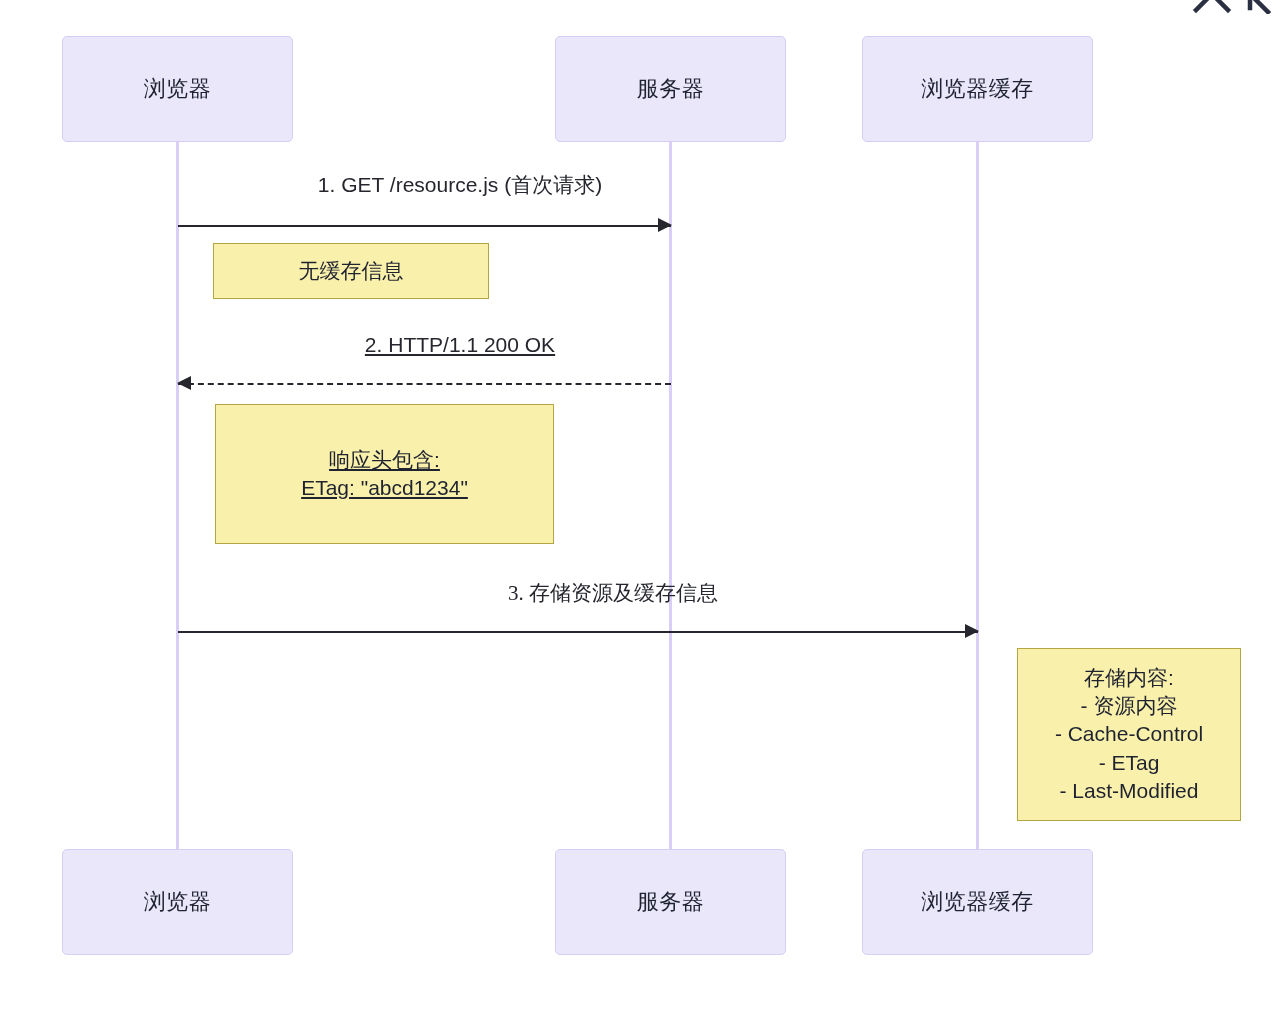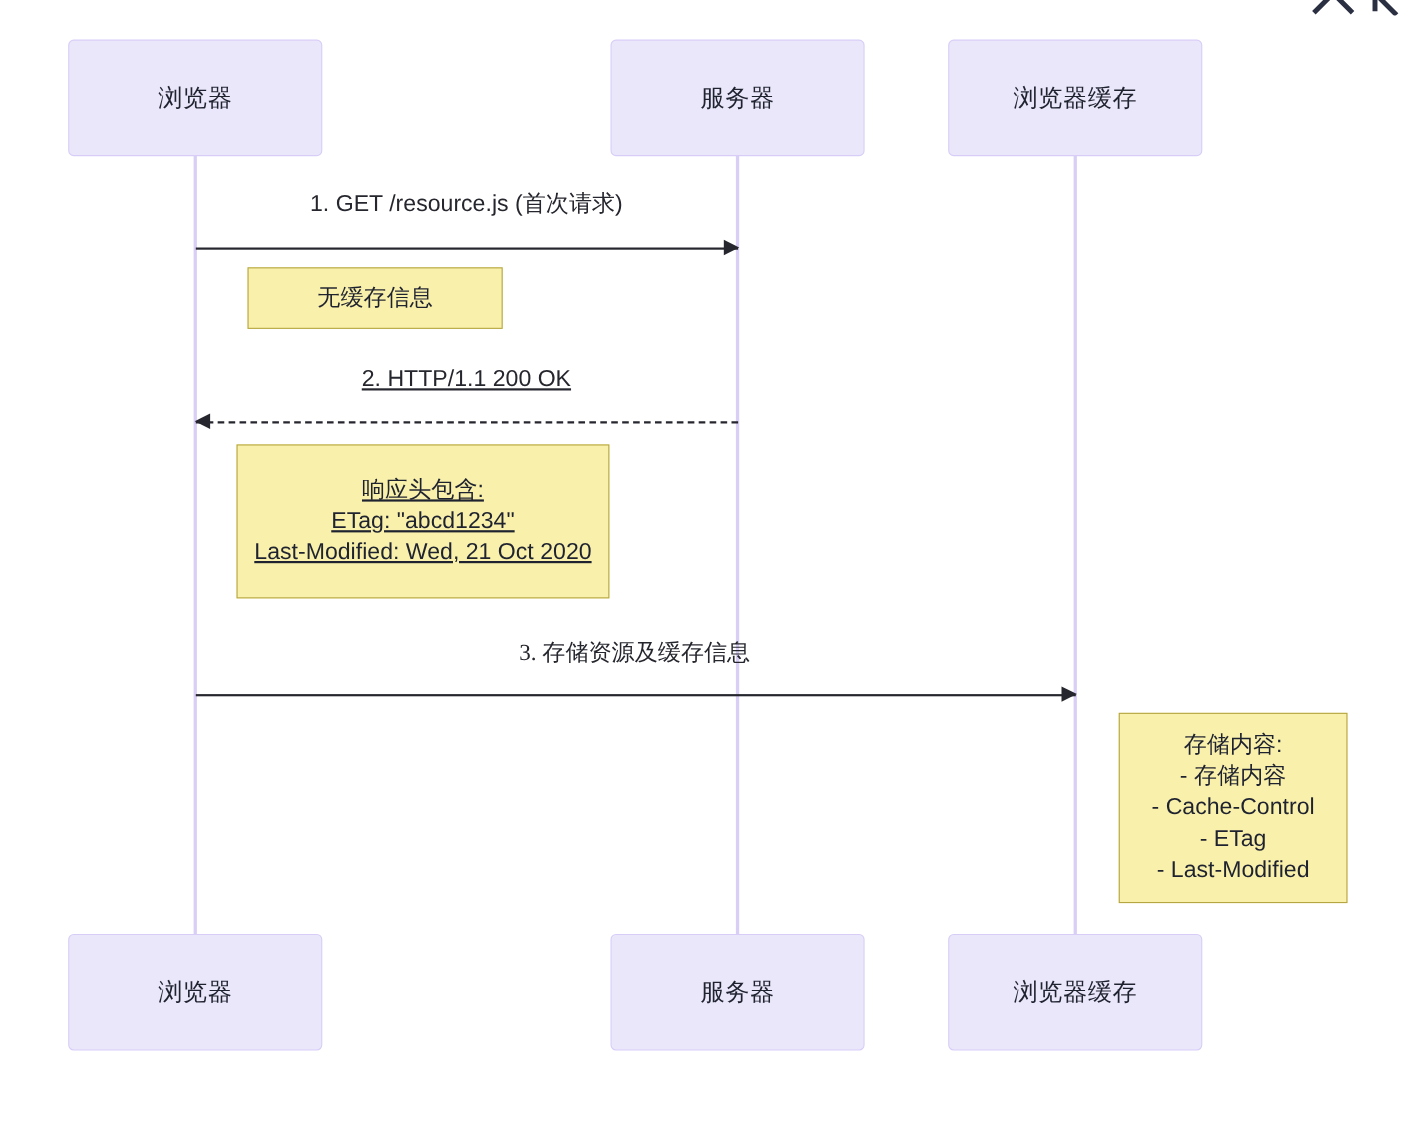--- a/index.html
+++ b/index.html
@@ -77,20 +77,21 @@
     border-right: 14px solid #26272e;
   }
 
   .msg-label {
     position: absolute;
     text-align: center;
     font-size: 21px;
     color: #26272e;
     white-space: nowrap;
     transform: translateX(-50%);
+    margin-left: 36px;
   }
 
   
   .note {
     position: absolute;
     box-sizing: border-box;
     background: #f9f0ab;
     border: 1.6px solid #b5a642;
     display: flex;
     flex-direction: column;
@@ -138,45 +139,44 @@
   <div class="participant" style="left:862px; top:36px; width:231px; height:106px;">
     <span>浏览器缓存</span>
   </div>
 
   <div class="msg-label" style="left:424px; top:171px;">1. GET /resource.js (首次请求)</div>
   <div class="msg to-right" style="left:178px; top:225px; width:493px;">
     <div class="line"></div>
     <div class="head"></div>
   </div>
 
-  <div class="note" style="left:225px; top:243px; width:232px; height:56px;">
+  <div class="note" style="left:213px; top:243px; width:276px; height:56px;">
     <div class="nline">无缓存信息</div>
   </div>
 
   <div class="msg-label" style="left:424px; top:333px;text-decoration:underline;">2. HTTP/1.1 200 OK</div>
   <div class="msg to-left dashed" style="left:178px; top:383px; width:493px;">
     <div class="line"></div>
     <div class="head"></div>
   </div>
 
   <div class="note" style="left:215px; top:404px; width:339px; height:140px;text-decoration:underline;">
     <div class="nline">响应头包含:</div>
     <div class="nline">ETag: "abcd1234"</div>
-    <div class="nline">Last-Modified: Wed, 21 Oct 2020</div>
   </div>
 
   <div class="msg-label" style="left:577px; top:579px;font-family:Liberation Serif, serif;">3. 存储资源及缓存信息</div>
   <div class="msg to-right" style="left:178px; top:631px; width:800px;">
     <div class="line"></div>
     <div class="head"></div>
   </div>
 
-  <div class="note" style="left:1017px; top:648px; width:208px; height:173px;">
+  <div class="note" style="left:1017px; top:648px; width:224px; height:173px;">
     <div class="nline">存储内容:</div>
-    <div class="nline">- 存储内容</div>
+    <div class="nline">- 资源内容</div>
     <div class="nline">- Cache-Control</div>
     <div class="nline">- ETag</div>
     <div class="nline">- Last-Modified</div>
   </div>
 
   <div class="participant" style="left:62px; top:849px; width:231px; height:106px;">
     <span>浏览器</span>
   </div>
   <div class="participant" style="left:555px; top:849px; width:231px; height:106px;">
     <span>服务器</span>

